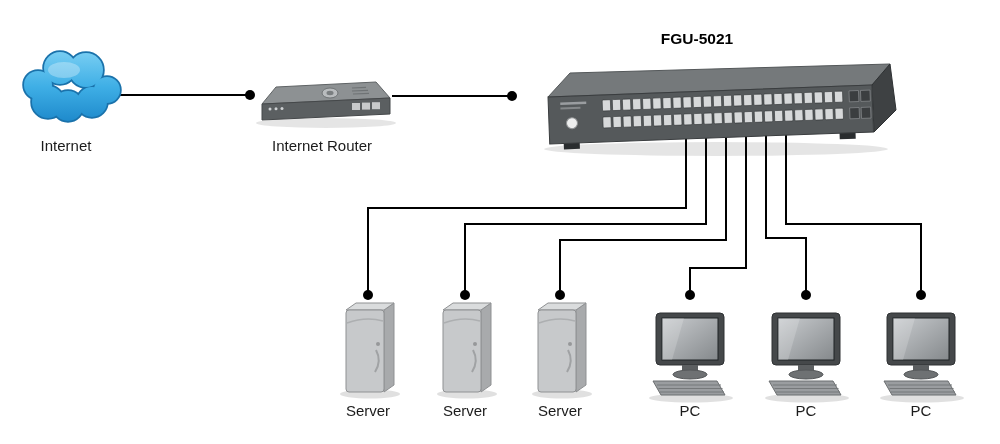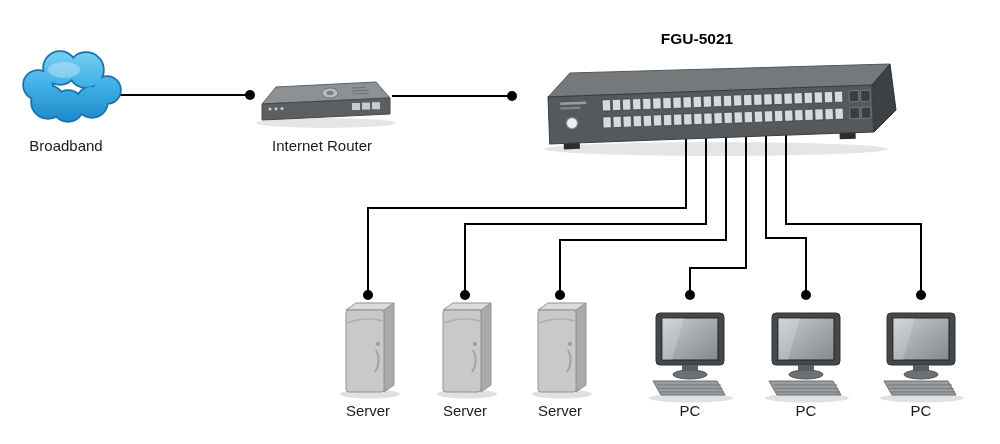--- a/index.html
+++ b/index.html
@@ -190,21 +190,21 @@
     <use href="#server-tower" x="368" y="310"></use>
     <use href="#server-tower" x="465" y="310"></use>
     <use href="#server-tower" x="560" y="310"></use>
 
     <use href="#pc-desktop" x="690" y="313"></use>
     <use href="#pc-desktop" x="806" y="313"></use>
     <use href="#pc-desktop" x="921" y="313"></use>
   </svg>
 
   <div class="lbl title" style="left:697px; top:30px">FGU-5021</div>
-  <div class="lbl" style="left:66px; top:137px">Broadband</div>
+  <div class="lbl" style="left:66px; top:137px">Internet</div>
   <div class="lbl" style="left:322px; top:137px">Internet Router</div>
   <div class="lbl" style="left:368px; top:402px">Server</div>
   <div class="lbl" style="left:465px; top:402px">Server</div>
   <div class="lbl" style="left:560px; top:402px">Server</div>
   <div class="lbl" style="left:690px; top:402px">PC</div>
   <div class="lbl" style="left:806px; top:402px">PC</div>
   <div class="lbl" style="left:921px; top:402px">PC</div>
 </div>
 
 </body></html>

